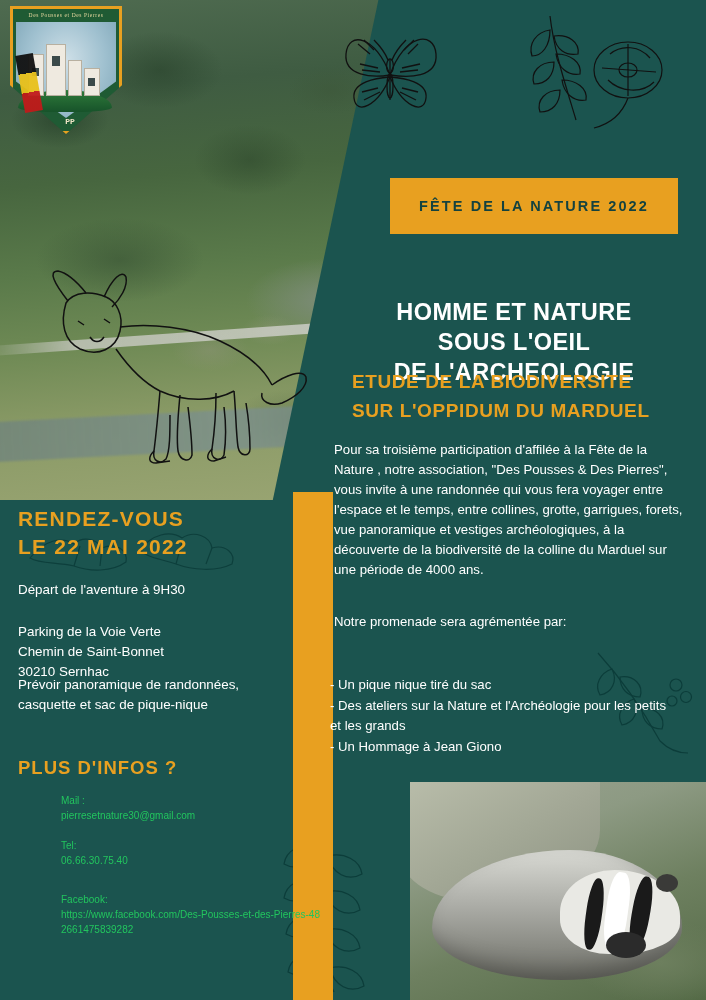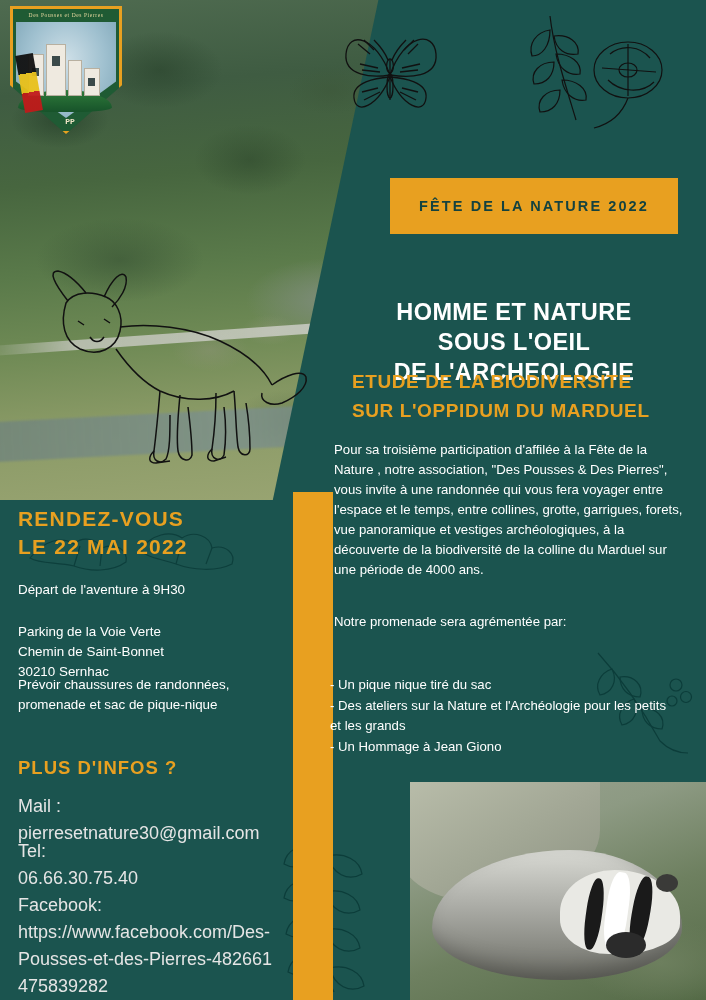--- a/index.html
+++ b/index.html
@@ -180,21 +180,21 @@
     position: absolute; color: #ffffff; font-size: 13.4px; line-height: 1.48;
   }
   .lb-depart { left: 18px; top: 580px; width: 265px; }
   .lb-parking { left: 18px; top: 622px; width: 265px; }
   .lb-prevoir { left: 18px; top: 675px; width: 265px; }
   .plus {
     position: absolute; left: 18px; top: 757px;
     color: #e8a020; font-weight: bold; font-size: 18.5px; letter-spacing: 1px;
   }
   .contact {
-    position: absolute; color: #e5e5e5; font-size: 18px; line-height: 1.5;
+    position: absolute; color: #22c55e; font-size: 10px; line-height: 1.5; margin-left: 43px;
   }
   .c-mail { left: 18px; top: 793px; width: 260px; }
   .c-tel  { left: 18px; top: 838px; width: 260px; }
   .c-fb   { left: 18px; top: 892px; width: 260px; }
 
   
   .badger-frame {
     position: absolute;
     left: 410px; top: 782px;
     width: 296px; height: 218px;
@@ -406,21 +406,21 @@
     <div>-  Un Hommage à Jean Giono</div>
   </div>
   <div class="para para-2">Notre promenade sera agrémentée par:</div>
 
   <div class="rdv" style="white-space: pre-line;">RENDEZ-VOUS
 LE 22 MAI 2022</div>
   <div class="left-block lb-depart">Départ de l'aventure à 9H30</div>
   <div class="left-block lb-parking" style="white-space: pre-line;">Parking de la Voie Verte
 Chemin de Saint-Bonnet
 30210 Sernhac</div>
-  <div class="left-block lb-prevoir">Prévoir chaussures de randonnées, promenade et sac de pique-nique</div>
+  <div class="left-block lb-prevoir">Prévoir panoramique de randonnées, casquette et sac de pique-nique</div>
 
   <div class="plus">PLUS D'INFOS ?</div>
 
   <div class="contact c-mail">
     <div>Mail :</div>
     <div>pierresetnature30@gmail.com</div>
   </div>
   <div class="contact c-tel">
     <div>Tel:</div>
     <div>06.66.30.75.40</div>

